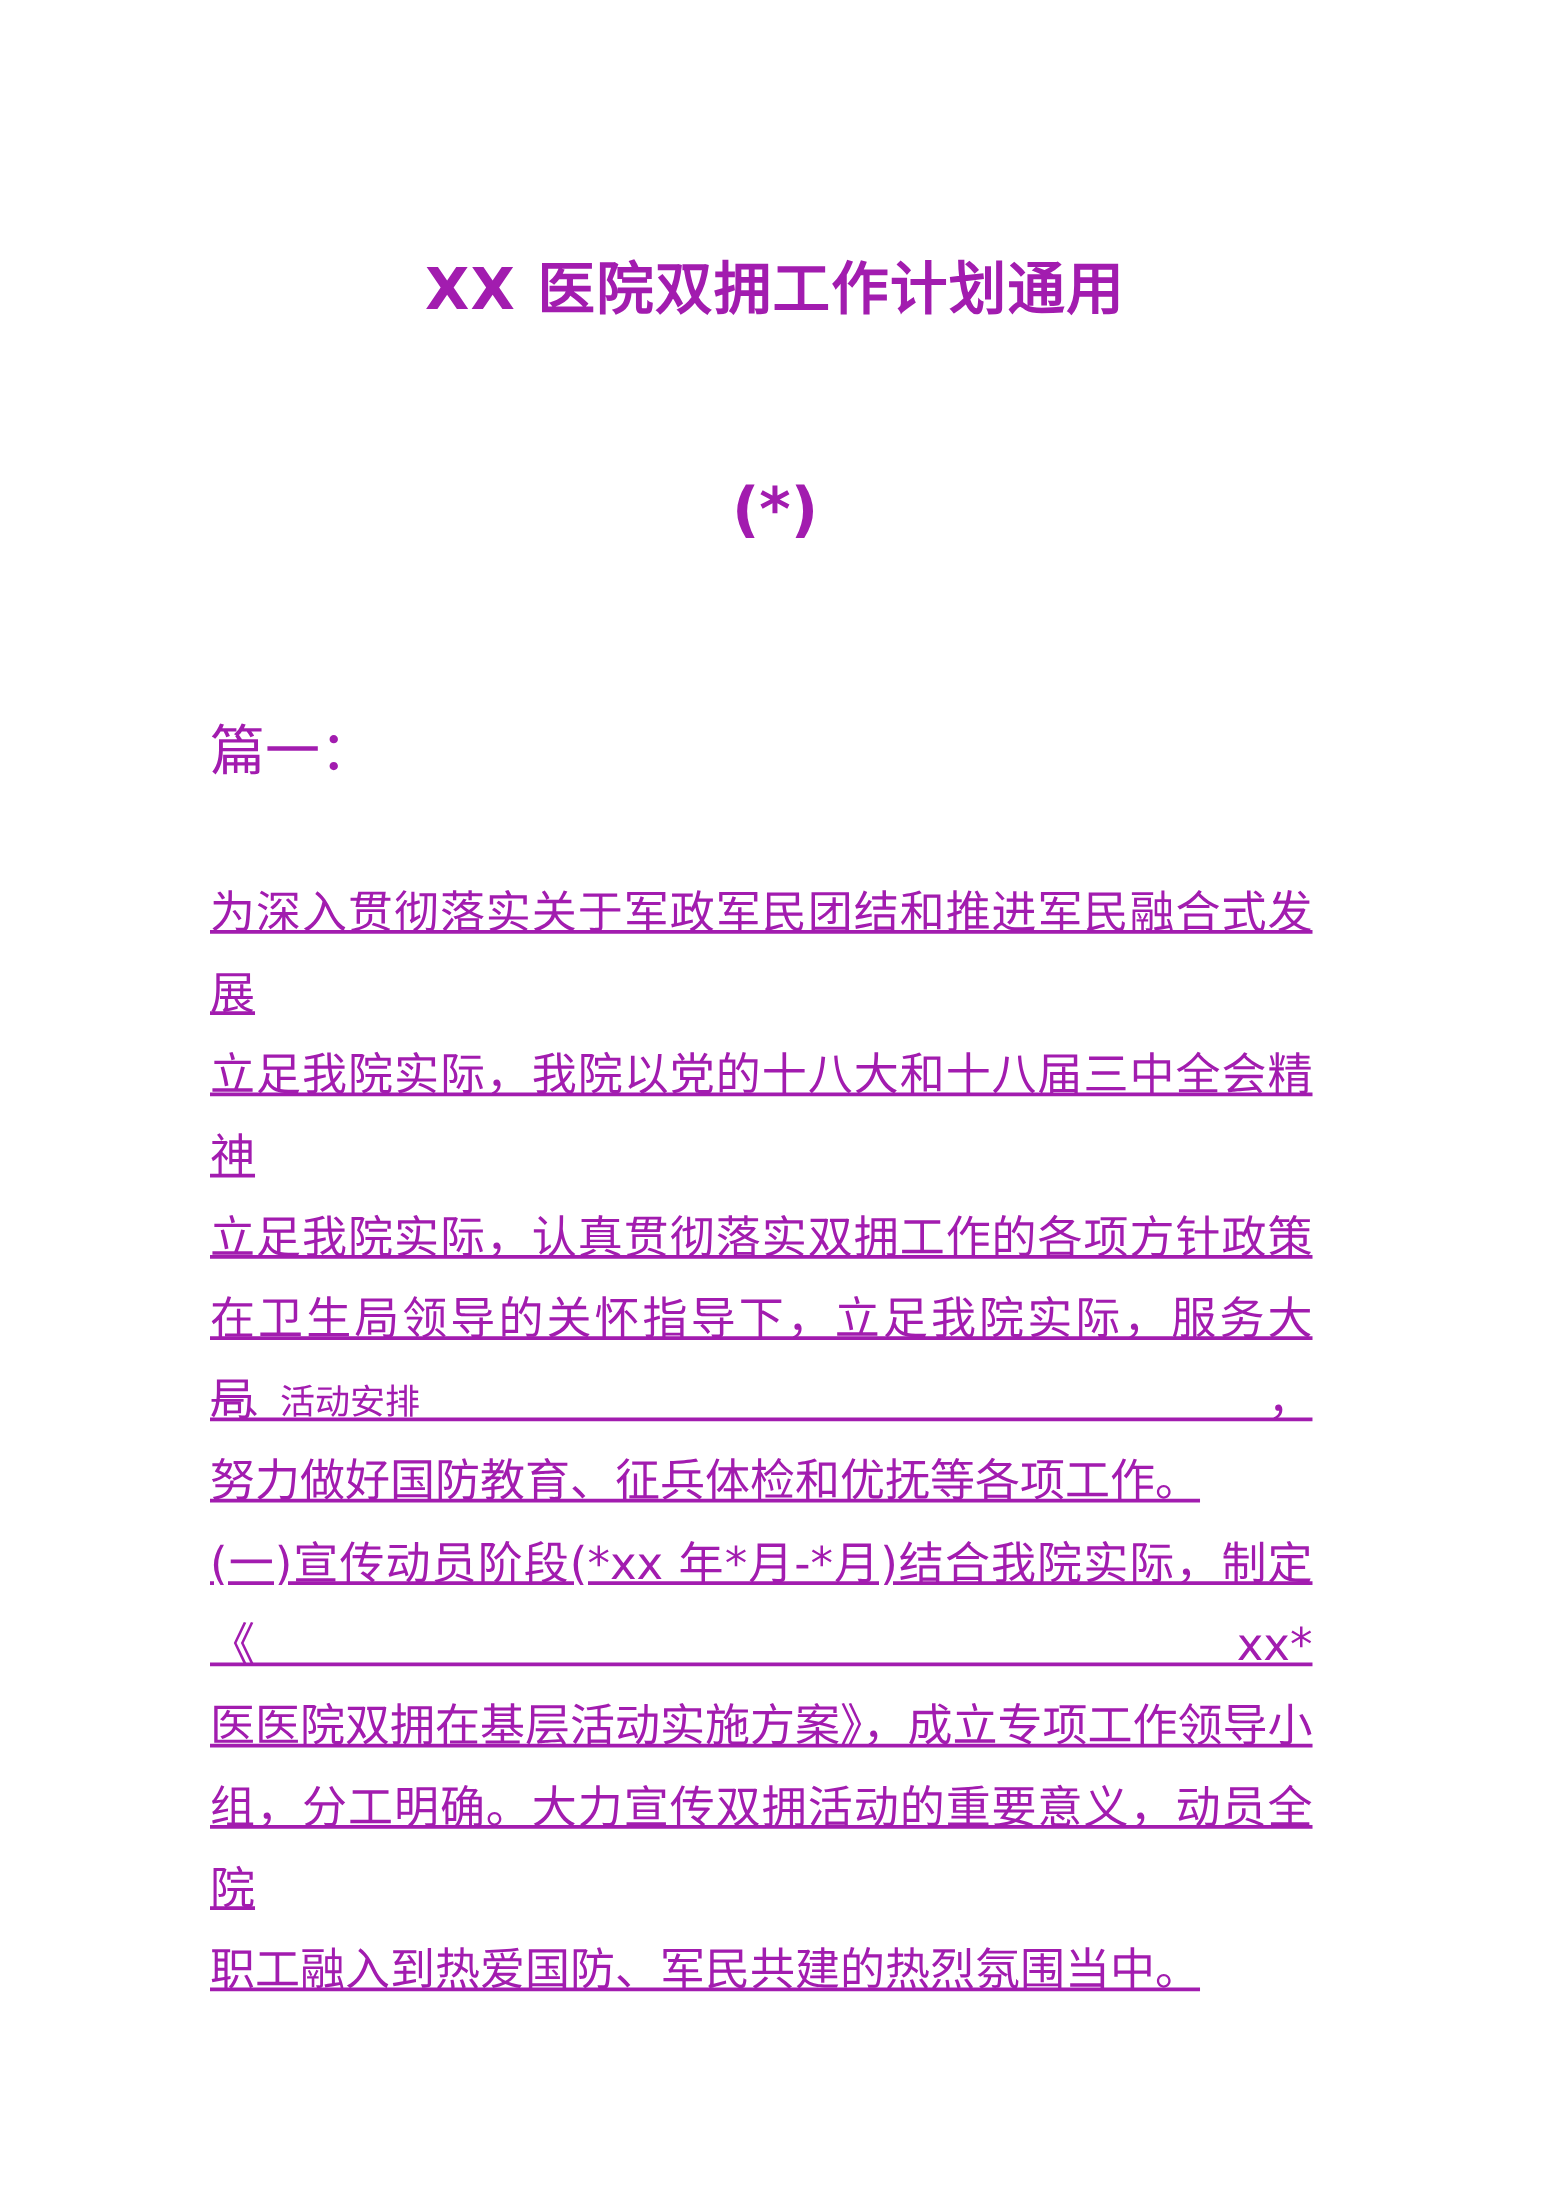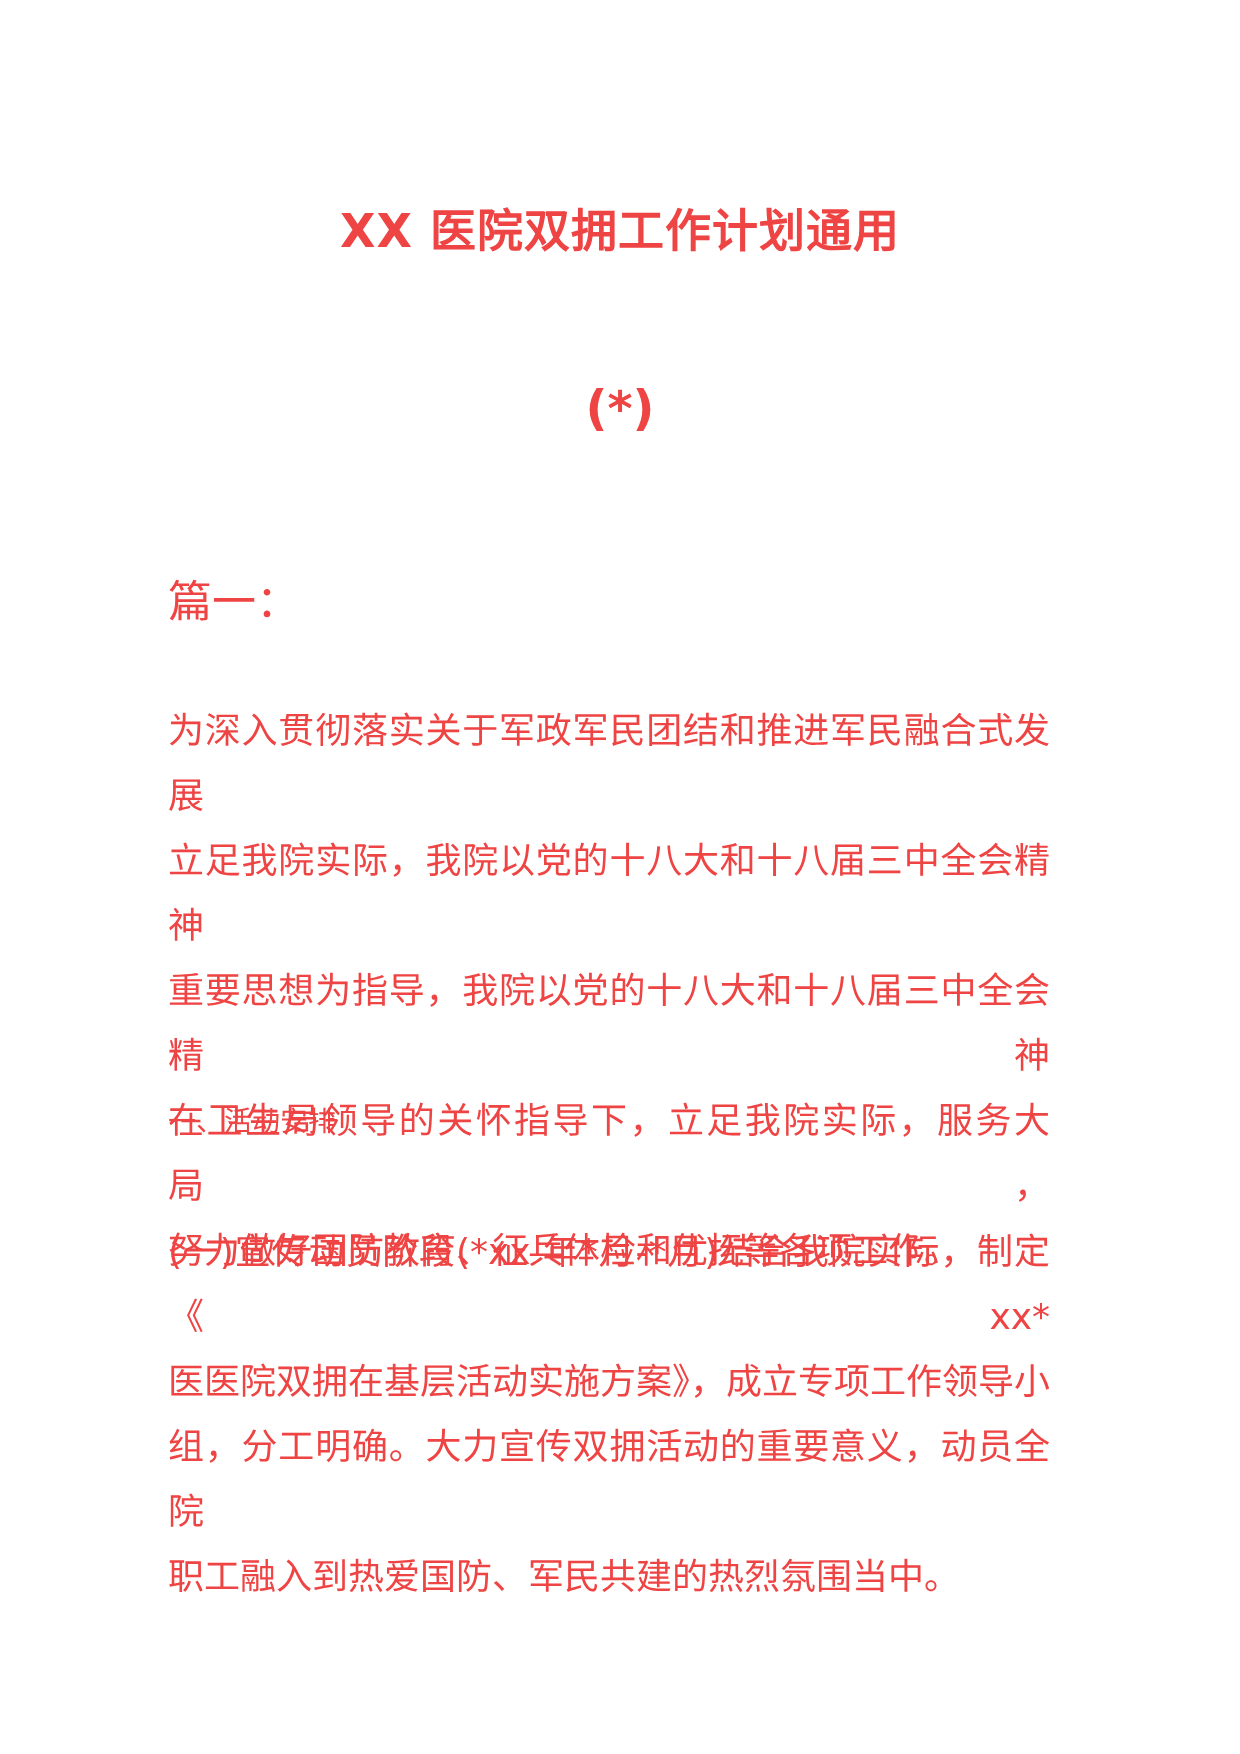--- a/index.html
+++ b/index.html
@@ -5,21 +5,21 @@
   html, body {
     margin: 0;
     padding: 0;
     background: #ffffff;
   }
   .page {
     position: relative;
     width: 1240px;
     height: 1754px;
     background: #ffffff;
-    color: #ef4444;
+    color: #a21caf;
     font-family: "DejaVu Sans", "Liberation Sans", sans-serif;
     overflow: hidden;
   }
   .doc-title {
     position: absolute;
     top: 201px;
     left: 0;
     width: 1240px;
     margin: 0;
     text-align: center;
@@ -53,20 +53,21 @@
     left: 168px;
     width: 882px;
     font-size: 28px;
     line-height: 65px;
   }
   .para {
     position: absolute;
     left: 168px;
     width: 882px;
     font-size: 36px;
+    text-decoration: underline;
   }
   .para-1 { top: 698px; }
   .para-2 { top: 1219px; }
   .jline {
     line-height: 65px;
     text-align: justify;
     -moz-text-align-last: justify;
     text-align-last: justify;
   }
   .lastline {
@@ -82,21 +83,21 @@
 
   <h1 class="doc-title">XX 医院双拥工作计划通用</h1>
 
   <div class="star-mark">(*)</div>
 
   <div class="section-label">篇一：</div>
 
   <div class="para para-1">
     <div class="jline">为深入贯彻落实关于军政军民团结和推进军民融合式发展</div>
     <div class="jline">立足我院实际，我院以党的十八大和十八届三中全会精神</div>
-    <div class="jline">重要思想为指导，我院以党的十八大和十八届三中全会精神</div>
+    <div class="jline">立足我院实际，认真贯彻落实双拥工作的各项方针政策</div>
     <div class="jline">在卫生局领导的关怀指导下，立足我院实际，服务大局，</div>
     <div class="lastline">努力做好国防教育、征兵体检和优抚等各项工作。</div>
   </div>
 
   <div class="section-heading">一、活动安排</div>
 
   <div class="para para-2">
     <div class="jline">(一)宣传动员阶段(*xx 年*月-*月)结合我院实际，制定《xx*</div>
     <div class="jline">医医院双拥在基层活动实施方案》，成立专项工作领导小</div>
     <div class="jline">组，分工明确。大力宣传双拥活动的重要意义，动员全院</div>

